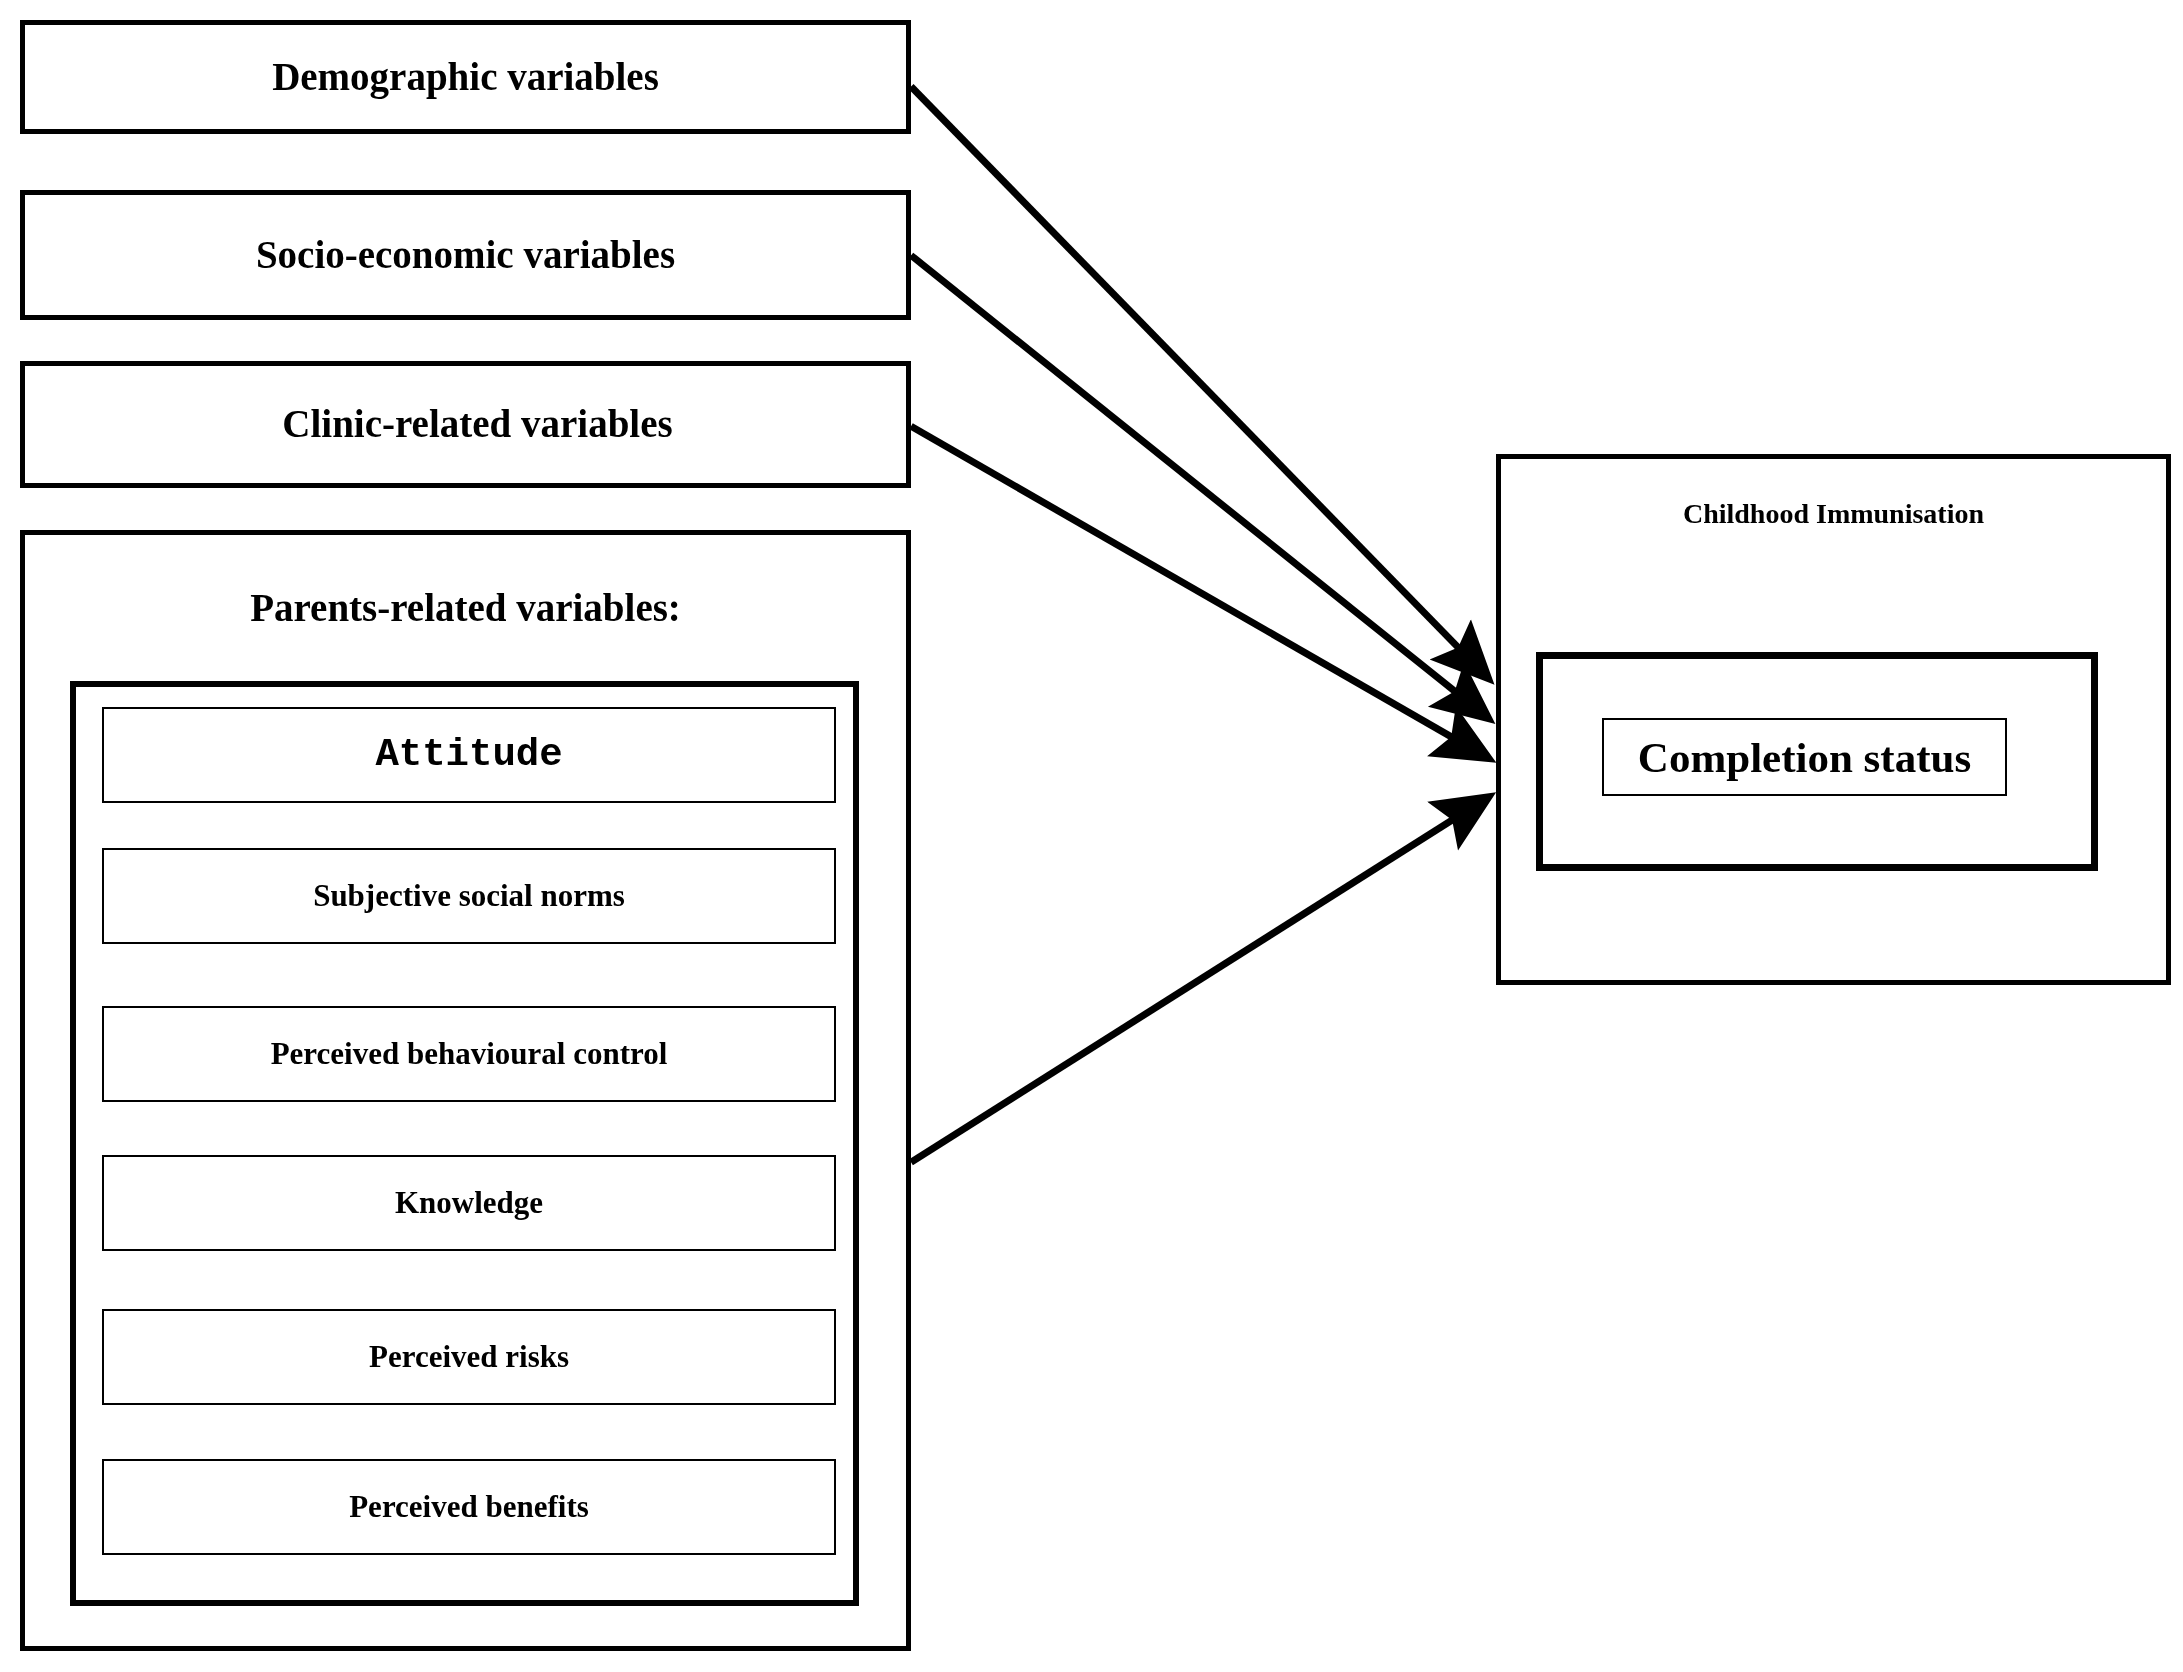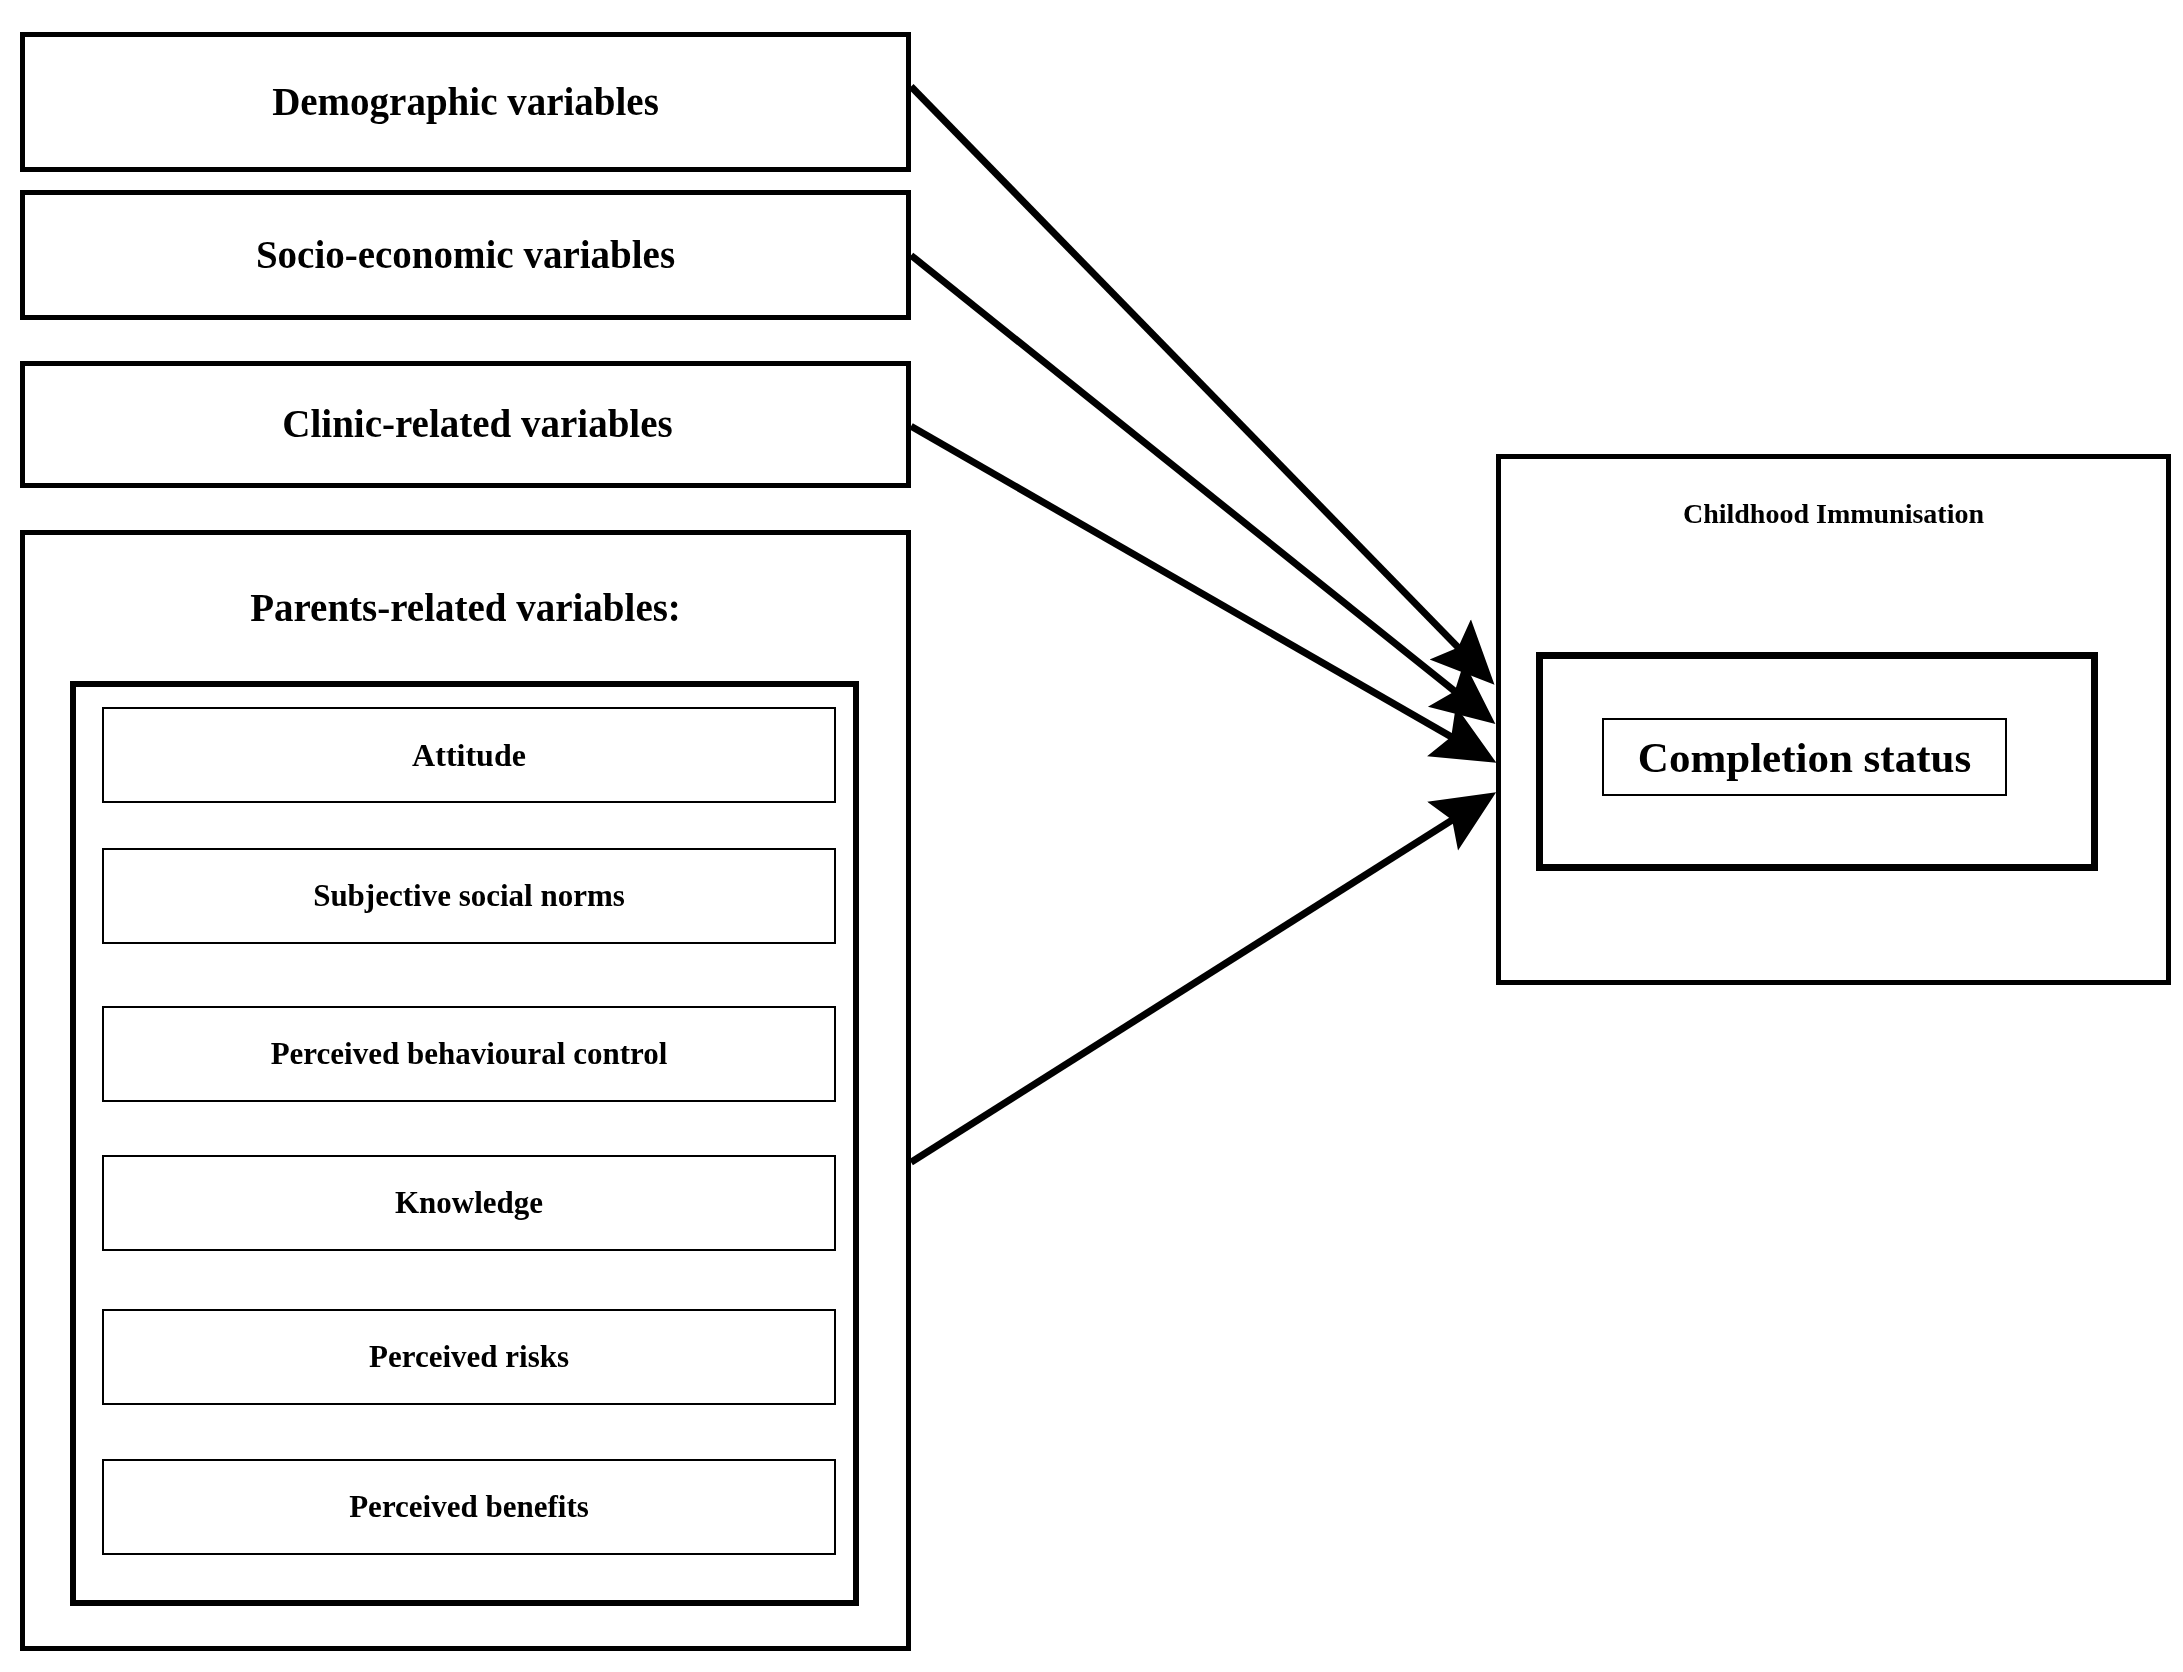--- a/index.html
+++ b/index.html
@@ -27,21 +27,21 @@
   }
   .node-label {
     font-weight: bold;
     color: #000000;
     text-align: center;
     line-height: 1.05;
     white-space: nowrap;
   }
 
   
-  #box-demographic   { left: 20px;  top: 32px;   width: 891px; height: 140px; }
+  #box-demographic   { left: 20px;  top: 20px;   width: 891px; height: 114px; }
   #box-socioeconomic { left: 20px;  top: 190px;  width: 891px; height: 130px; }
   #box-clinic        { left: 20px;  top: 361px;  width: 891px; height: 127px; padding-left: 24px; }
 
   
   #box-parents {
     left: 20px;
     top: 530px;
     width: 891px;
     height: 1121px;
     display: block;
@@ -158,21 +158,21 @@
     <span class="node-label" style="font-size:39px;">Clinic-related variables</span>
   </div>
 
   <div class="node" id="box-parents">
 
     <div id="parents-title" style="font-size:39px;">Parents-related variables:</div>
 
     <div id="parents-group">
 
       <div class="sub-node" style="top:20px;">
-        <span class="sub-label" style="font-size:32px;">Attitude</span>
+        <span class="sub-label" style="font-size:39px;font-family:Liberation Mono, monospace;">Attitude</span>
       </div>
 
       <div class="sub-node" style="top:161px;">
         <span class="sub-label" style="font-size:31px;">Subjective social norms</span>
       </div>
 
       <div class="sub-node" style="top:319px;">
         <span class="sub-label" style="font-size:31px;">Perceived behavioural control</span>
       </div>
 

